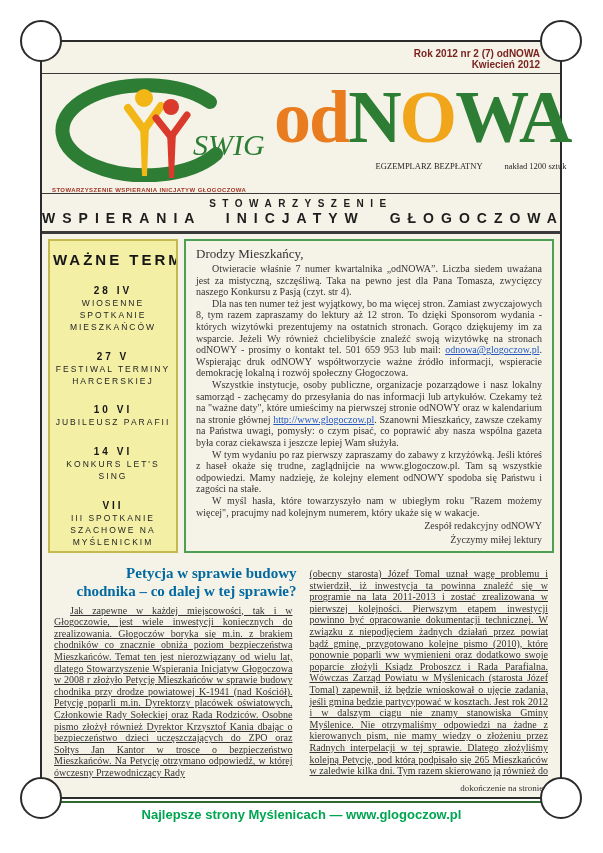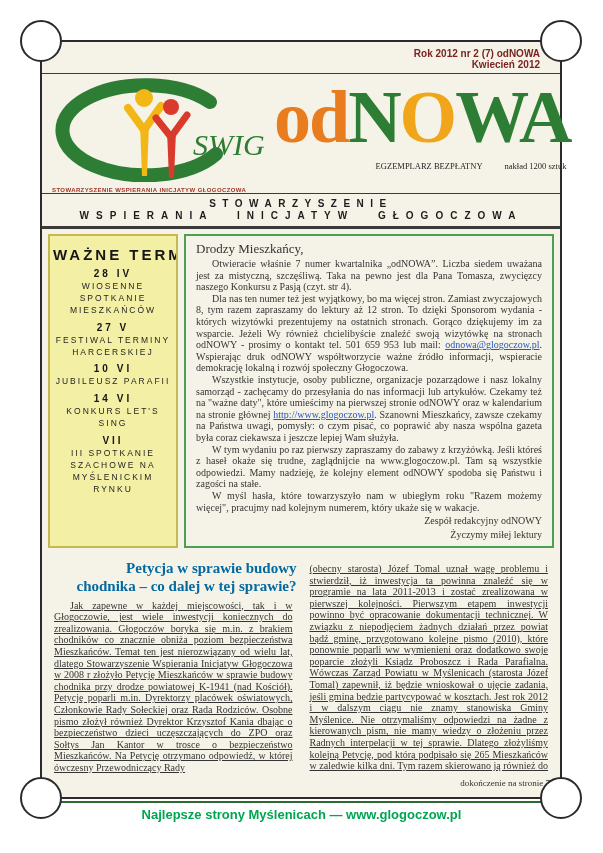--- a/index.html
+++ b/index.html
@@ -43,29 +43,29 @@
     align-self:flex-end;font-family:"Liberation Serif",serif;font-size:8.5px;
     color:#272727;margin-top:9px;padding-right:4px;white-space:nowrap;
   }
   .freecopy .gap{display:inline-block;width:22px;}
   
   .assoc{
     border-top:1.5px solid #3a3a3a;border-bottom:3px solid #3a3a3a;
     text-align:center;padding:4px 0 5px;color:#1d1d1d;font-weight:bold;
   }
   .assoc .l1{font-size:10px;letter-spacing:6.5px;word-spacing:6px;}
-  .assoc .l2{font-size:10px;letter-spacing:7px;word-spacing:14px;margin-top:1px;white-space:nowrap;}
+  .assoc .l2{font-size:14px;letter-spacing:7px;word-spacing:14px;margin-top:1px;white-space:nowrap;}
   
   .content-row{display:flex;gap:6px;padding:5px 6px;height:324px;box-sizing:border-box;}
   .sidebar{
     width:130px;box-sizing:border-box;background:#f3efa5;border:2px solid #c4b851;
     padding:10px 3px 4px;text-align:center;color:#161616;overflow:hidden;
   }
   .sidebar-title{font-size:15px;font-weight:bold;letter-spacing:3px;white-space:nowrap;}
-  .event{margin-top:5px;}
+  .event{margin-top:17px;}
   .event-date{font-size:10px;font-weight:bold;letter-spacing:3px;}
   .event-name{font-size:8.5px;letter-spacing:2px;line-height:1.4;margin-top:2px;color:#242424;}
   .letterbox{
     flex:1;box-sizing:border-box;border:2px solid #4f9f52;background:#f5f3e7;
     padding:5px 10px 12px;font-family:"Liberation Serif",serif;font-size:10px;
     line-height:1.16;color:#343434;text-align:justify;overflow:hidden;
   }
   .salutation{font-size:13px;margin:0 0 2px;}
   .letterbox p{margin:0;text-indent:16px;}
   .letterbox a{color:#2457c5;text-decoration:underline;}

